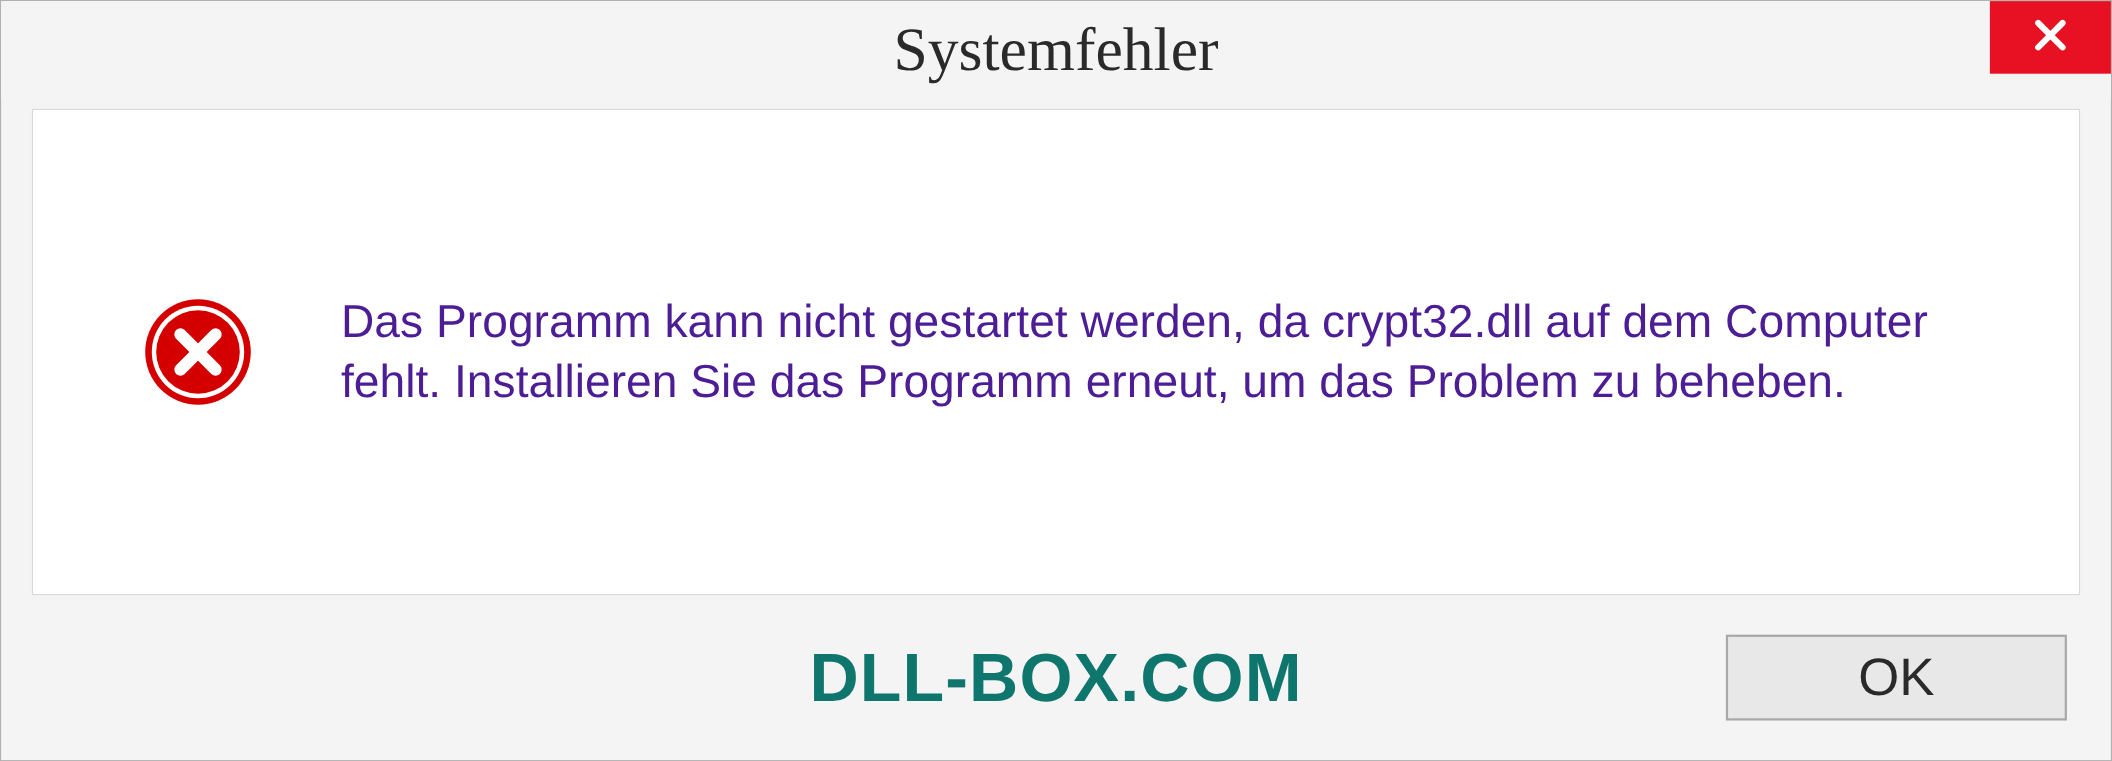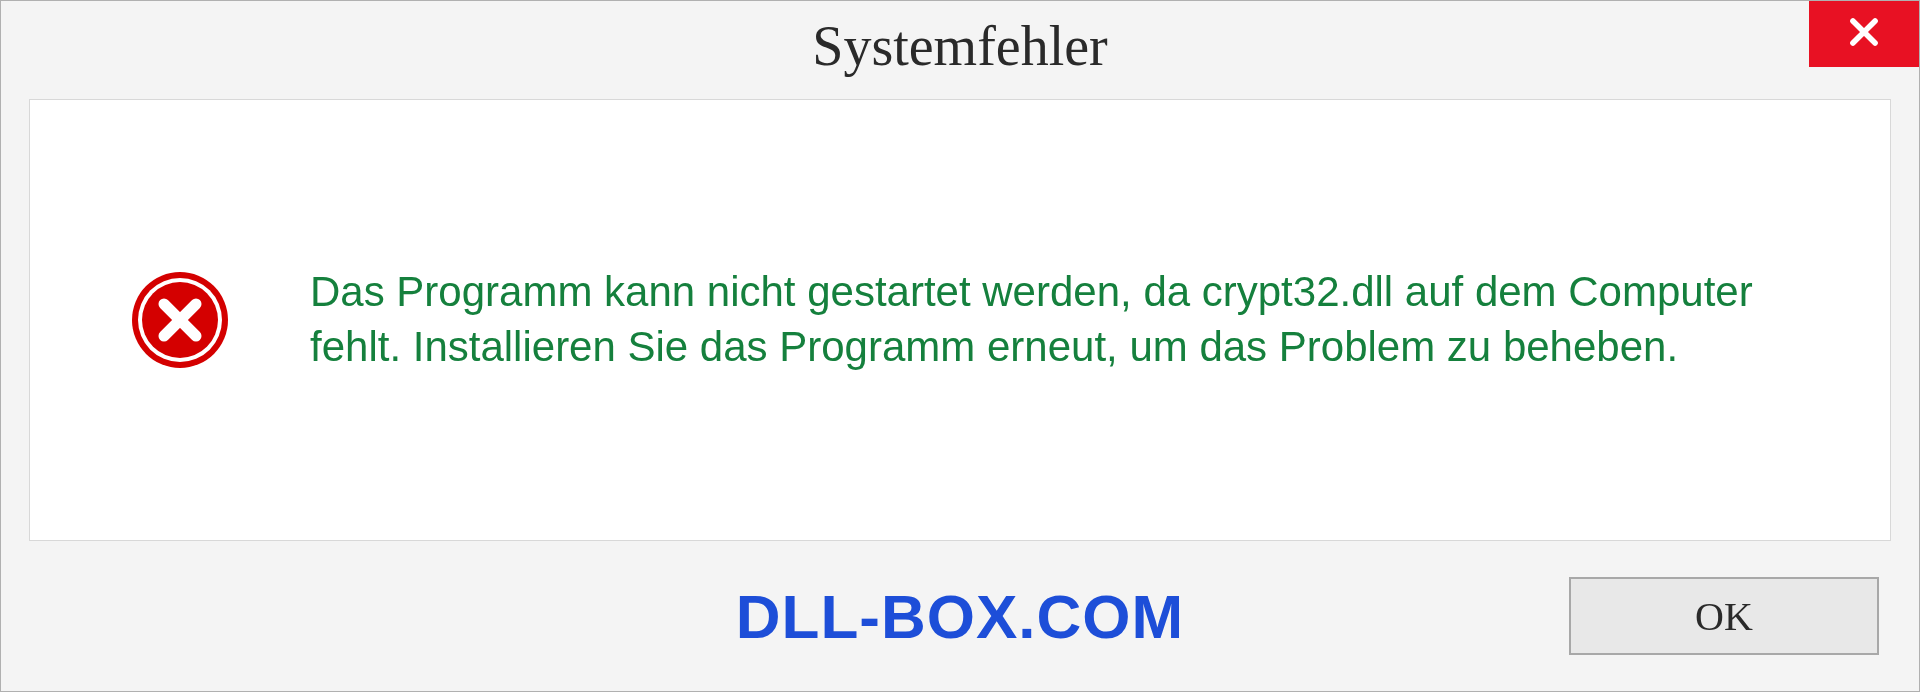--- a/index.html
+++ b/index.html
@@ -76,57 +76,57 @@
       margin-right: 80px;
     }
     
     .error-icon svg {
       width: 100%;
       height: 100%;
     }
     
     .error-message {
       font-size: 42px;
-      color: #15803d;
+      color: #4c1d95;
       line-height: 1.3;
       font-weight: 400;
     }
     
     .footer {
       height: 150px;
       display: flex;
       align-items: center;
       justify-content: flex-end;
       padding: 0 40px;
       position: relative;
     }
     
     .watermark {
       position: absolute;
       left: 50%;
       transform: translateX(-50%);
       font-size: 62px;
       font-weight: 900;
-      color: #1d4ed8;
+      color: #0f766e;
       letter-spacing: 1px;
       font-family: Arial, sans-serif;
     }
     
     .ok-button {
       width: 310px;
       height: 78px;
       background: #e8e8e8;
       border: 2px solid #a8a8a8;
-      font-size: 40px;
+      font-size: 48px;
       color: #2a2a2a;
       cursor: pointer;
       display: flex;
       align-items: center;
       justify-content: center;
-      font-family: Liberation Serif, serif;
+      font-family: Liberation Sans, sans-serif;
     }
   </style>
 </head>
 <body>
 
 <div class="dialog">
 
   <div class="title-bar">
     <span class="title-text">Systemfehler</span>
     <div class="close-button">

